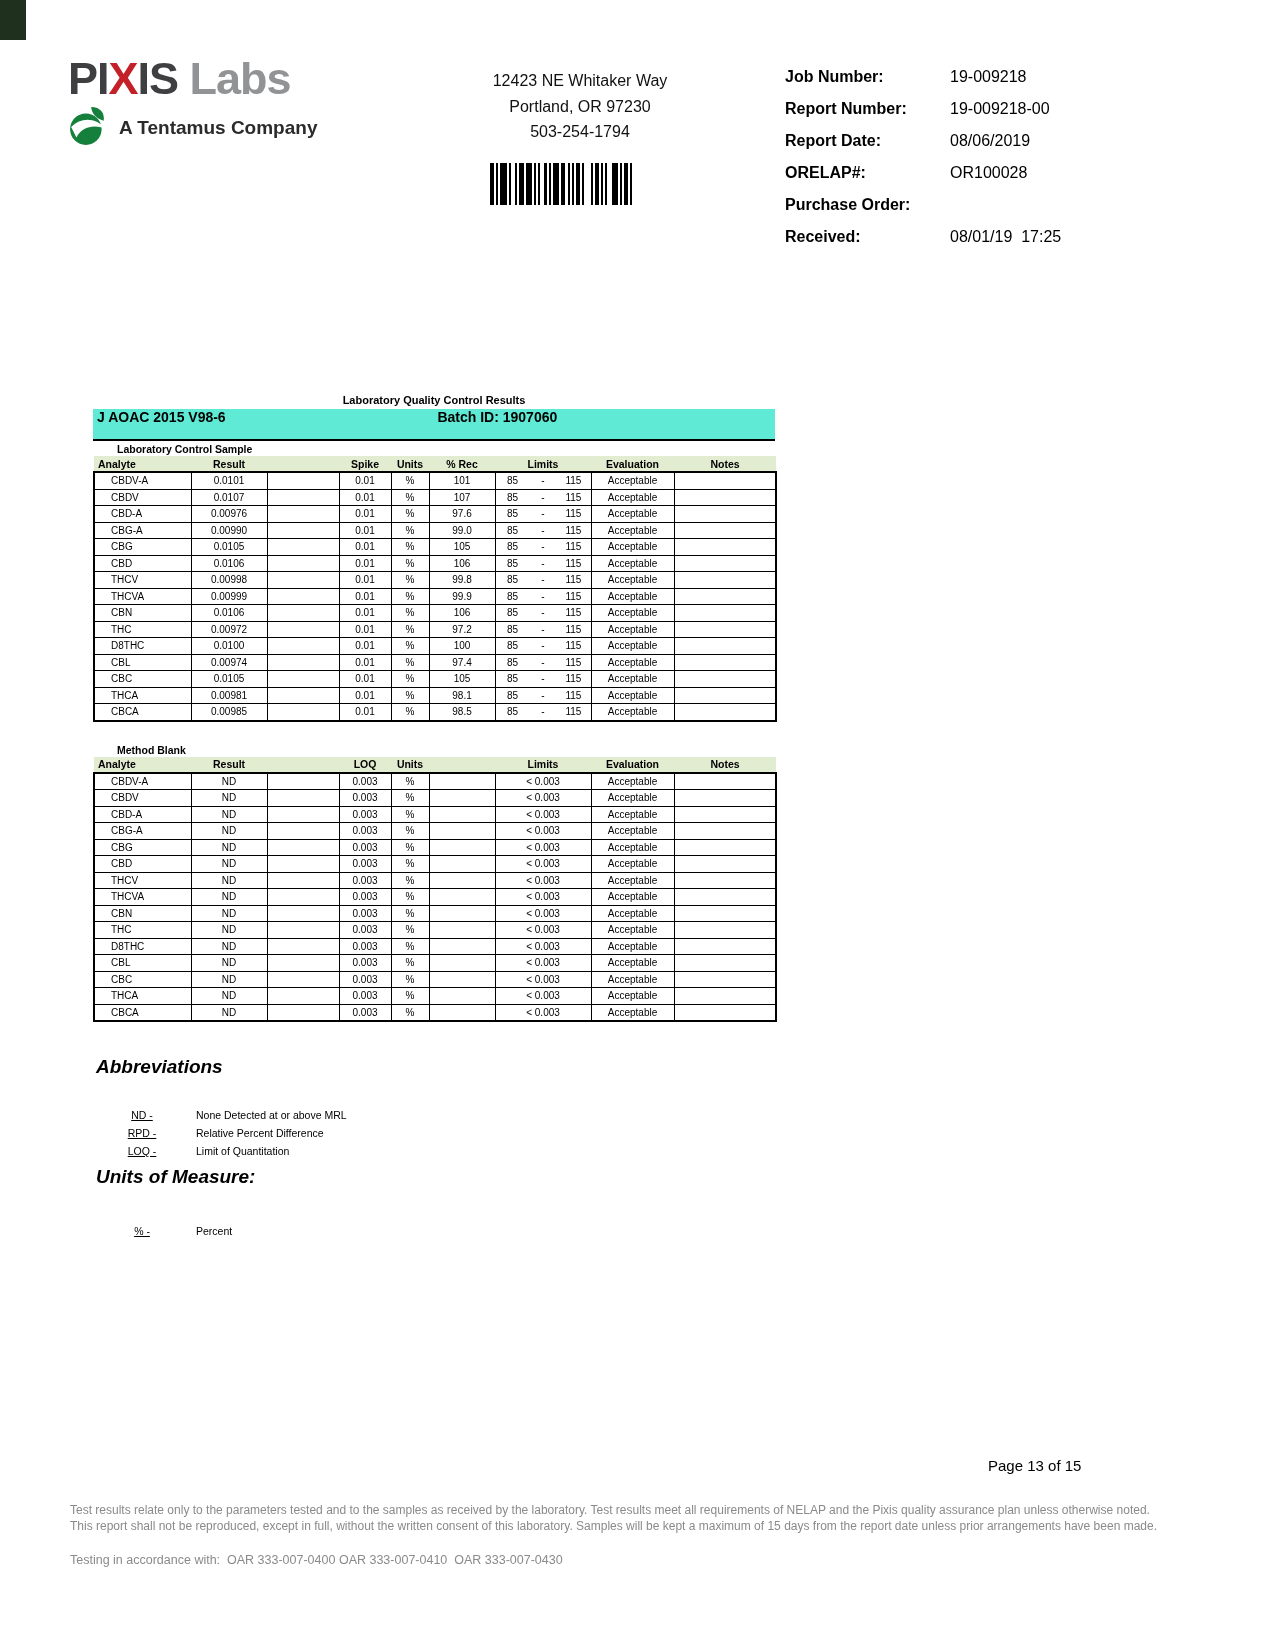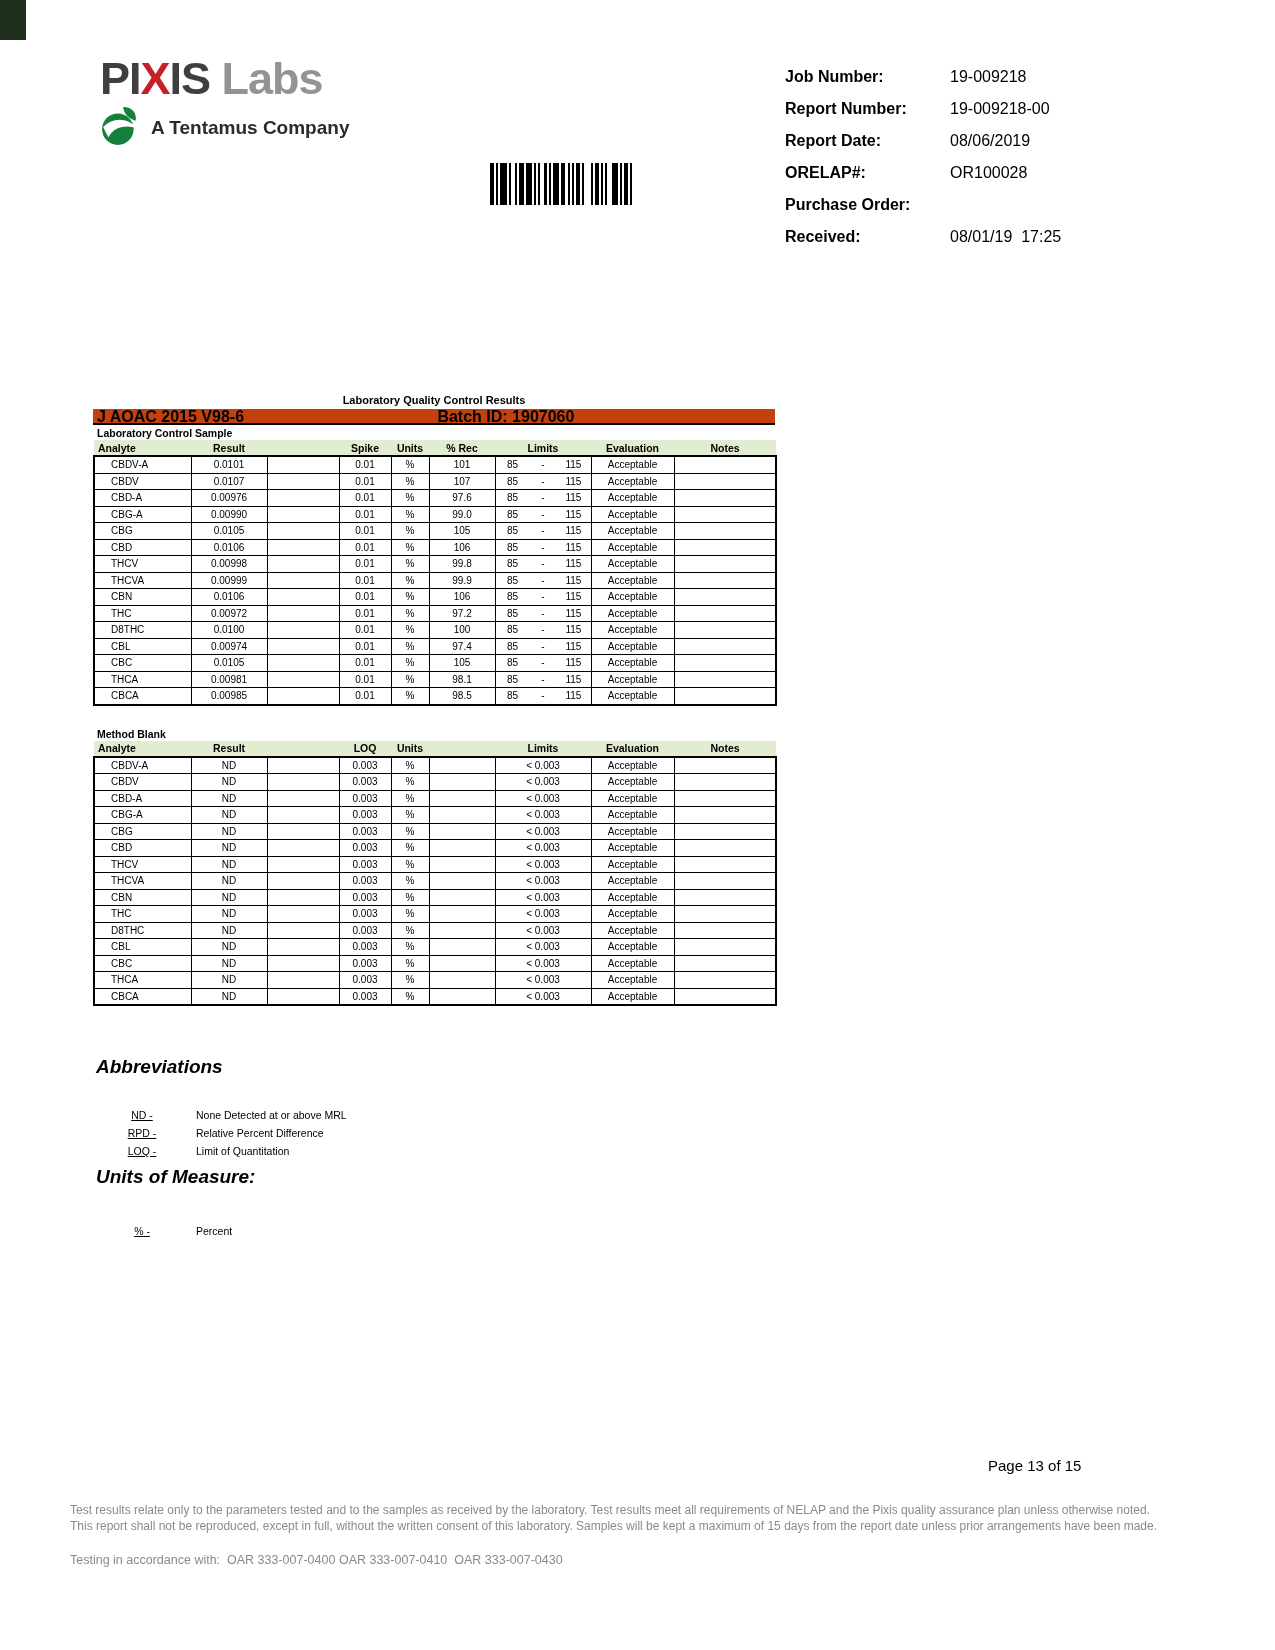--- a/index.html
+++ b/index.html
@@ -4,21 +4,21 @@
 <style>
   html,body{margin:0;padding:0;background:#fff;}
   .page{
     position:relative;width:1275px;height:1650px;background:#fff;
     font-family:"Liberation Sans",sans-serif;color:#000;overflow:hidden;
   }
   
   .scan-mark{position:absolute;left:0;top:0;width:26px;height:40px;background:#20301f;}
 
   
-  .logo-block{position:absolute;left:68px;top:56px;margin-left:32px;}
+  .logo-block{position:absolute;left:68px;top:56px;}
   .logo-text{font-size:45px;font-weight:bold;letter-spacing:-1px;line-height:1;color:#3f3f41;}
   .logo-text .lg-red{color:#c32127;}
   .logo-text .lg-gray{color:#919395;font-weight:bold;}
   .logo-tag{display:flex;align-items:center;gap:9px;margin-top:4px;}
   .logo-tag .tag-text{font-size:19px;font-weight:bold;color:#2b2b2b;}
 
   .address-block{position:absolute;left:430px;top:68px;width:300px;text-align:center;
     font-size:16px;line-height:1.6;color:#111;}
 
   .barcode{position:absolute;left:490px;top:163px;height:42px;display:flex;align-items:stretch;}
@@ -29,24 +29,24 @@
   .info-row{display:flex;line-height:21px;margin-bottom:11px;}
   .info-label{width:165px;font-weight:bold;font-size:16px;}
   .info-value{font-size:16px;white-space:pre;}
 
   
   .notice{position:absolute;left:70px;top:256px;font-size:16px;color:#f50f0f;}
 
   
   .qc{position:absolute;left:93px;top:394px;width:682px;}
   .qc-title{text-align:center;font-weight:bold;font-size:11px;margin-bottom:3px;}
-  .qc-bar{position:relative;height:16px;background:#c2410c;border-bottom:2px solid #000;
-    font-size:16px;font-weight:bold;line-height:16px;padding-left:4px;box-sizing:border-box;}
+  .qc-bar{position:relative;height:32px;background:#5eead4;border-bottom:2px solid #000;
+    font-size:14px;font-weight:bold;line-height:16px;padding-left:4px;box-sizing:border-box;}
   .qc-bar .batch{position:absolute;left:50.5%;top:0;}
-  .section-label{font-size:10.5px;font-weight:bold;padding:2px 0 1px 4px;}
+  .section-label{font-size:10.5px;font-weight:bold;padding:2px 0 1px 4px;margin-left:20px;}
   .mb-gap{height:20px;}
 
   table.qc-table{border-collapse:collapse;table-layout:fixed;width:682px;font-size:10px;}
   table.qc-table th{
     background:#e2ecd0;font-weight:bold;font-size:10.5px;height:15px;
     border:none;text-align:center;padding:0;overflow:hidden;white-space:nowrap;}
   table.qc-table th:first-child{text-align:left;padding-left:4px;}
   table.qc-table td{
     border:1px solid #000;height:15.5px;text-align:center;padding:0;
     overflow:hidden;white-space:nowrap;}
@@ -86,20 +86,25 @@
         <svg width="42" height="42" viewBox="0 0 40 40">
           <circle cx="17" cy="23" r="15" fill="#157f3c"></circle>
           <path d="M3 21 C13 11 26 12 37 23 C26 18 13 20 8 31 Z" fill="#ffffff"></path>
           <path d="M22 2 C31 2 35 8 34 15 C27 13 23 9 22 2 Z" fill="#157f3c"></path>
         </svg>
       </span>
       <span class="tag-text">A Tentamus Company</span>
     </div>
   </div>
 
+  <div class="address-block">
+    <div>12423 NE Whitaker Way</div>
+    <div>Portland, OR 97230</div>
+    <div>503-254-1794</div>
+  </div>
 
   <div class="barcode">
       <div class="bc-bar" style="width: 4.2px;"></div>
       <div class="bc-space" style="width: 2.1px;"></div>
       <div class="bc-bar" style="width: 2.1px;"></div>
       <div class="bc-space" style="width: 2.1px;"></div>
       <div class="bc-bar" style="width: 6.3px;"></div>
       <div class="bc-space" style="width: 2.1px;"></div>
       <div class="bc-bar" style="width: 2.1px;"></div>
       <div class="bc-space" style="width: 4.2px;"></div>

